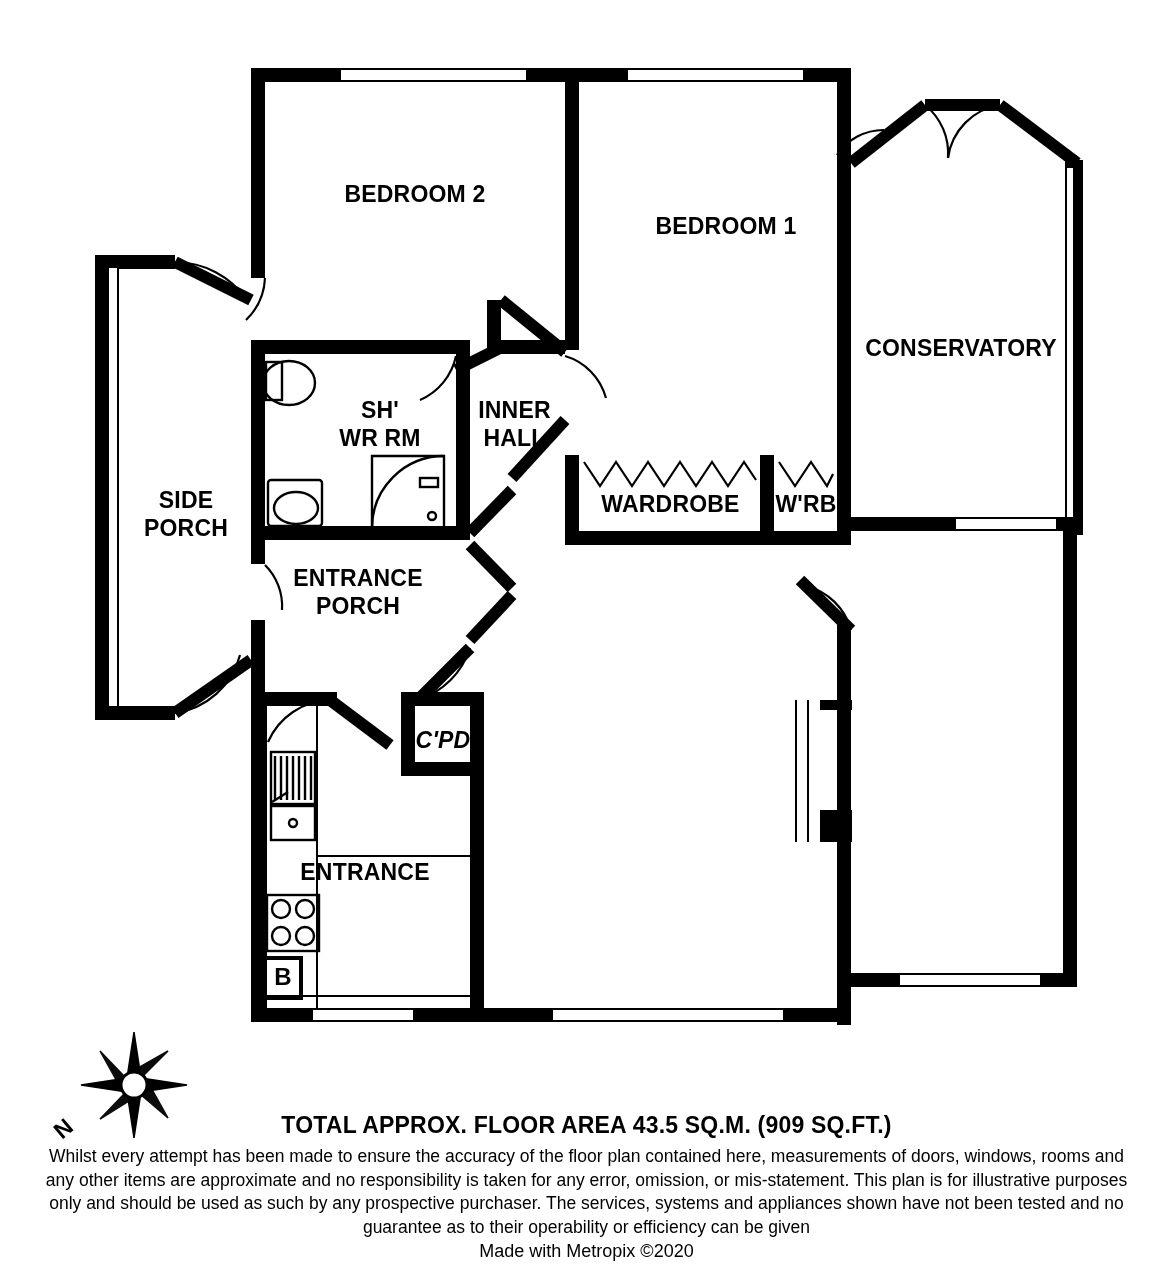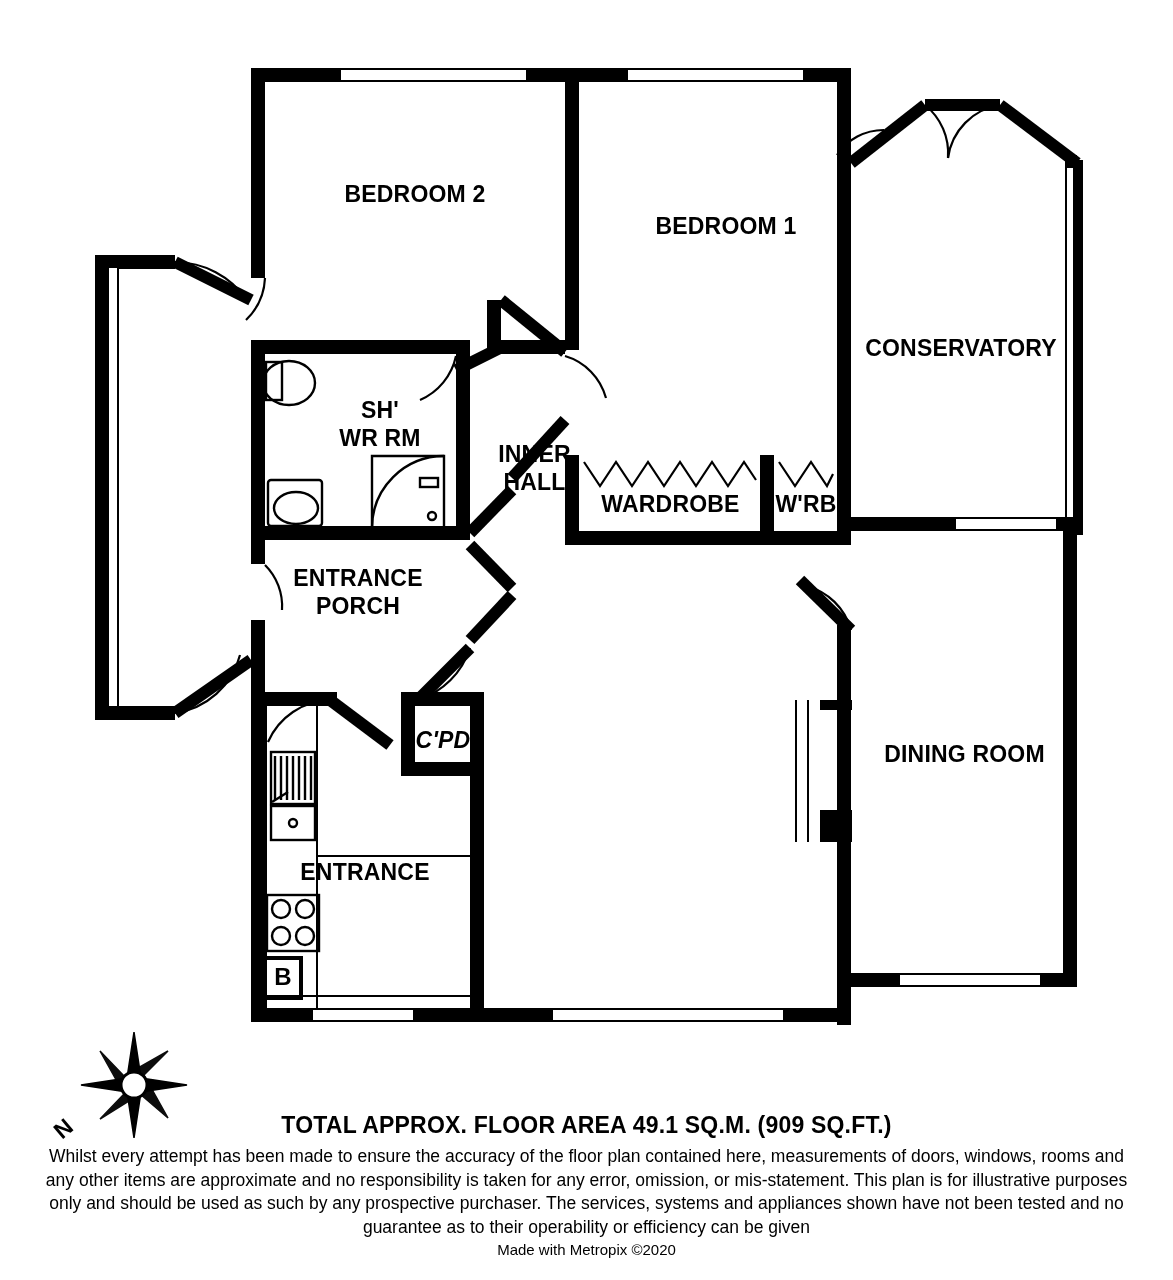--- a/index.html
+++ b/index.html
@@ -69,21 +69,21 @@
     letter-spacing: .2px;
     margin-bottom: 6px;
   }
   #disclaimer {
     font-size: 17.5px;
     line-height: 1.35;
     padding: 0 35px;
     color: #000;
   }
   #madewith {
-    font-size: 15px;
+    font-size: 18px;
     margin-top: 1px;
   }
   
   #compass {
     position: absolute;
     left: 48px;
     top: 1018px;
     width: 145px;
     height: 135px;
   }
@@ -228,42 +228,43 @@
       <path d="M584 462 L600 486 L616 462 L632 486 L648 462 L664 486 L680 462 L696 486 L712 462 L728 486 L744 462 L756 480"></path>
       <path d="M779 462 L795 486 L811 462 L827 486 L833 474"></path>
     </g>
   </svg>
 
   <div class="label" style="left:265px;top:180px;width:300px;">BEDROOM 2</div>
   <div class="label" style="left:580px;top:212px;width:260px;padding-left:32px;">BEDROOM 1</div>
   <div class="label" style="left:836px;top:334px;width:250px;">CONSERVATORY</div>
   <div class="label" style="left:300px;top:396px;width:160px;">SH'
 WR RM</div>
-  <div class="label" style="left:462px;top:396px;width:145px;margin-top:44px;">INNER
+  <div class="label" style="left:442px;top:396px;width:145px;">INNER
 HALL</div>
   <div class="label" style="left:583px;top:490px;width:175px;">WARDROBE</div>
   <div class="label" style="left:775px;top:490px;width:62px;">W'RB</div>
+  <div class="label" style="left:106px;top:486px;width:160px;">SIDE
+PORCH</div>
   <div class="label" style="left:258px;top:564px;width:200px;">ENTRANCE
 PORCH</div>
   <div class="label" style="left:404px;top:726px;width:78px;font-style:italic;">C'PD</div>
-  <div class="label" style="left:852px;top:740px;width:225px;">DINING ROOM</div>
   <div class="label" style="left:290px;top:858px;width:150px;">ENTRANCE</div>
   <div class="label" style="left:266px;top:962px;width:34px;font-size:24px;">B</div>
 
   <div id="compass">
     <svg viewBox="0 0 145 135" width="145" height="135">
       <g fill="#000" stroke="#000" stroke-width="1.5">
 
         <polygon points="86,14 93,60 139,67 93,74 86,120 79,74 33,67 79,60"></polygon>
         <polygon points="120,33 96,57 120,100 92,76 52,101 76,76 52,33 76,58" opacity="0.95"></polygon>
         <circle cx="86" cy="67" r="13" fill="#fff" stroke="#000" stroke-width="3"></circle>
       </g>
       <text x="14" y="122" font-family="Liberation Sans, sans-serif" font-size="23" font-weight="bold" transform="rotate(-40 14 122)">N</text>
     </svg>
   </div>
 
   <div id="footer">
-    <div id="total-area">TOTAL APPROX. FLOOR AREA 49.1 SQ.M. (909 SQ.FT.)</div>
+    <div id="total-area">TOTAL APPROX. FLOOR AREA 43.5 SQ.M. (909 SQ.FT.)</div>
     <div id="disclaimer">Whilst every attempt has been made to ensure the accuracy of the floor plan contained here, measurements of doors, windows, rooms and any other items are approximate and no responsibility is taken for any error, omission, or mis-statement. This plan is for illustrative purposes only and should be used as such by any prospective purchaser. The services, systems and appliances shown have not been tested and no guarantee as to their operability or efficiency can be given</div>
     <div id="madewith">Made with Metropix ©2020</div>
   </div>
 
 </div>
 
 </body></html>

